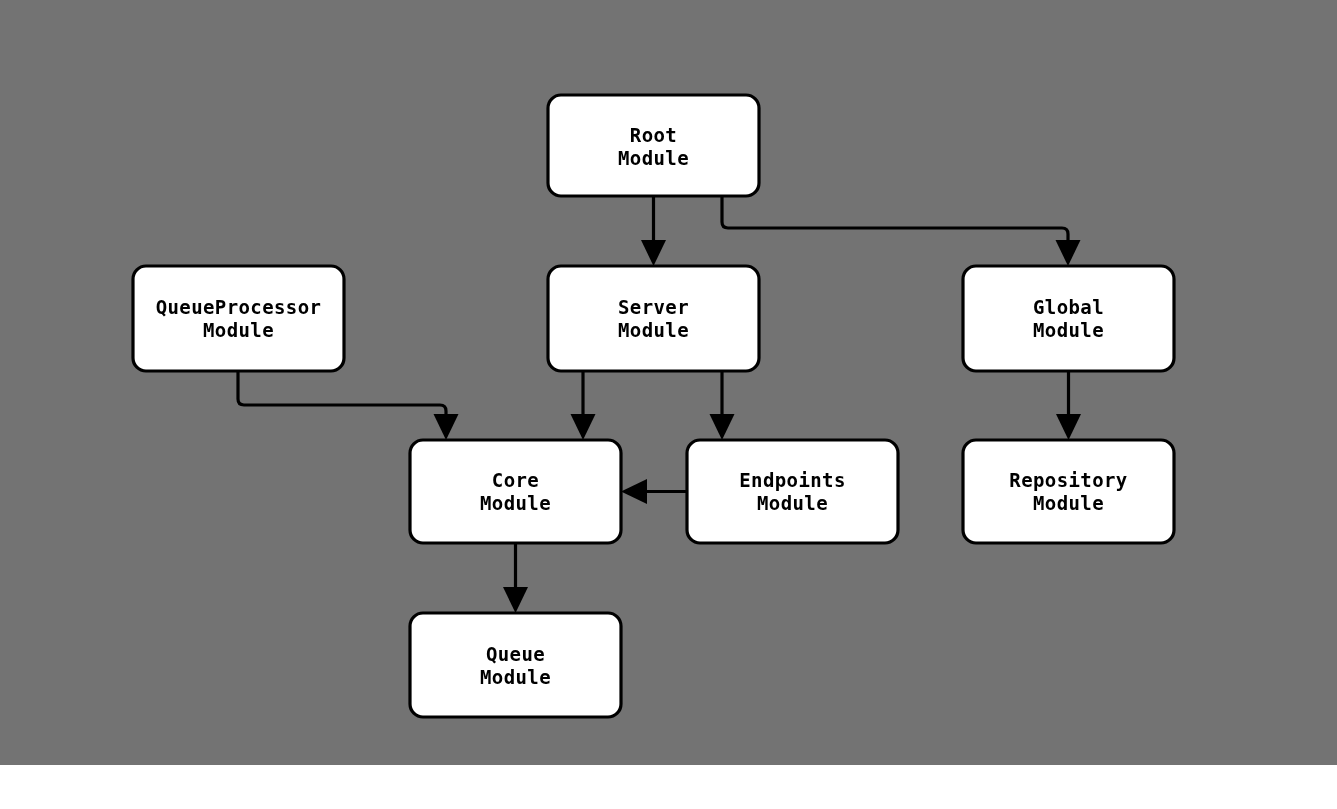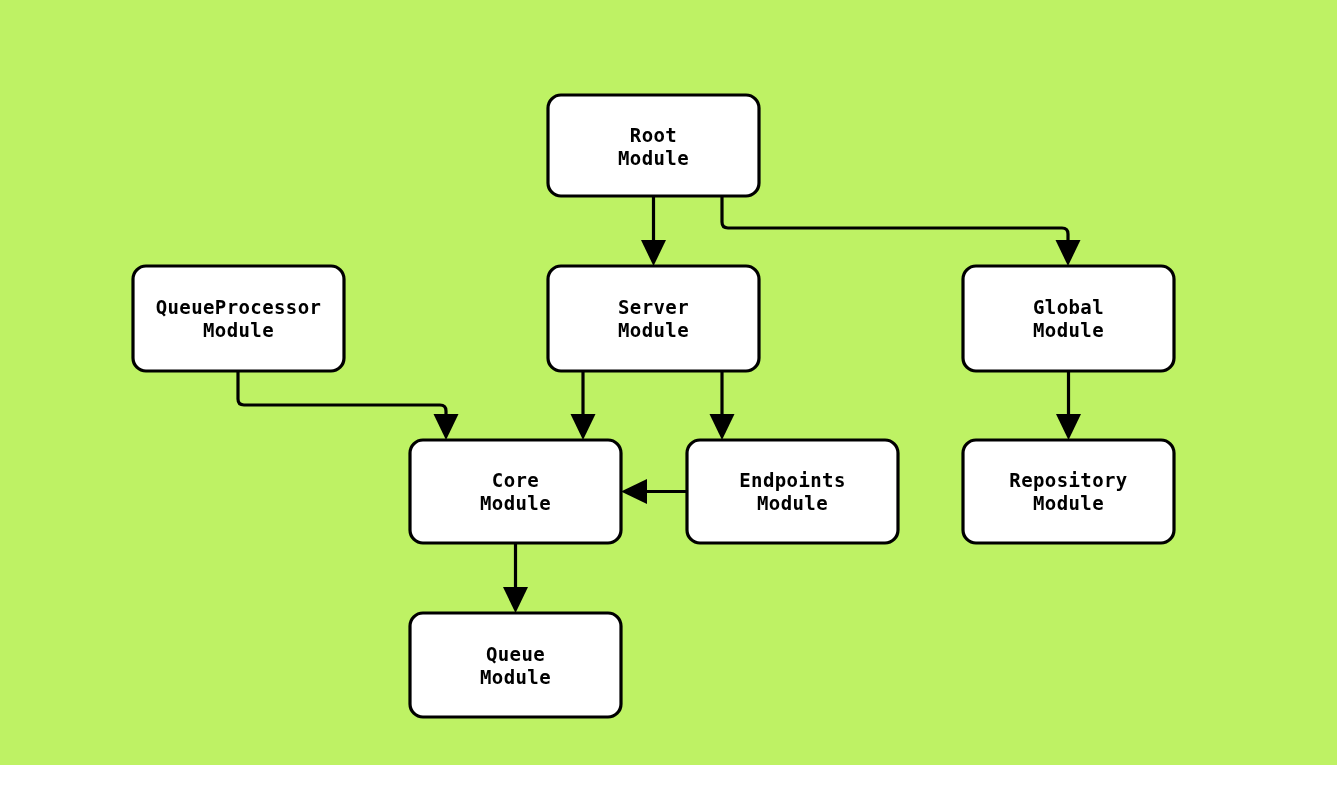--- a/index.html
+++ b/index.html
@@ -10,21 +10,21 @@
   body {
     width: 1337px;
     height: 809px;
     font-family: "DejaVu Sans Mono", monospace;
     overflow: hidden;
   }
   #diagram-root {
     position: relative;
     width: 1337px;
     height: 765px;
-    background: #bef264;
+    background: #737373;
   }
   svg.diagram-canvas {
     position: absolute;
     left: 0;
     top: 0;
     width: 1337px;
     height: 809px;
     display: block;
   }
   .node-box {

